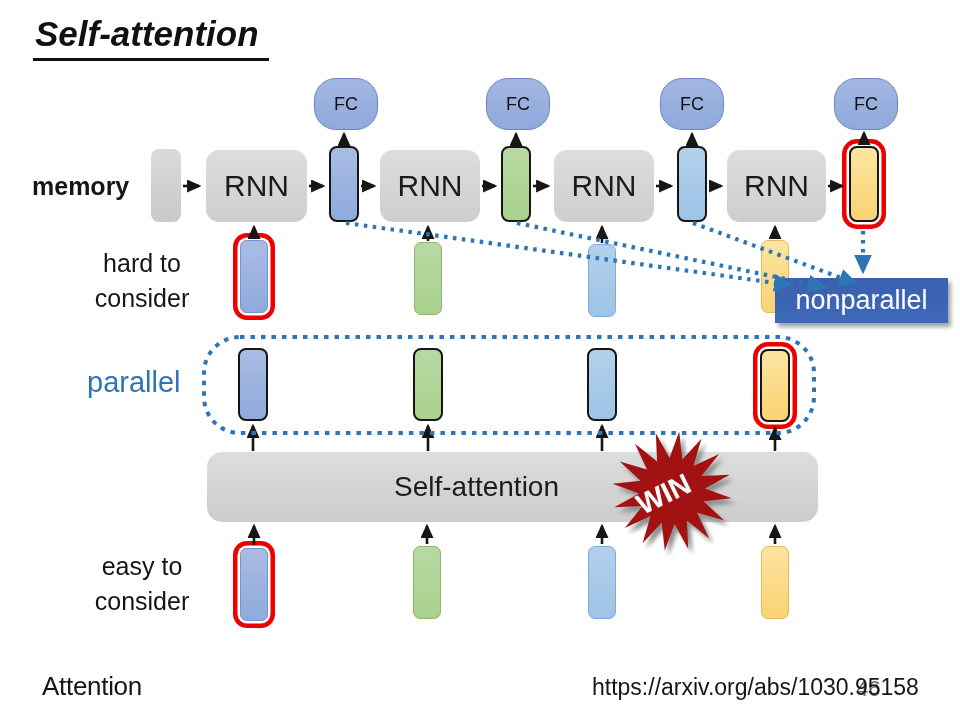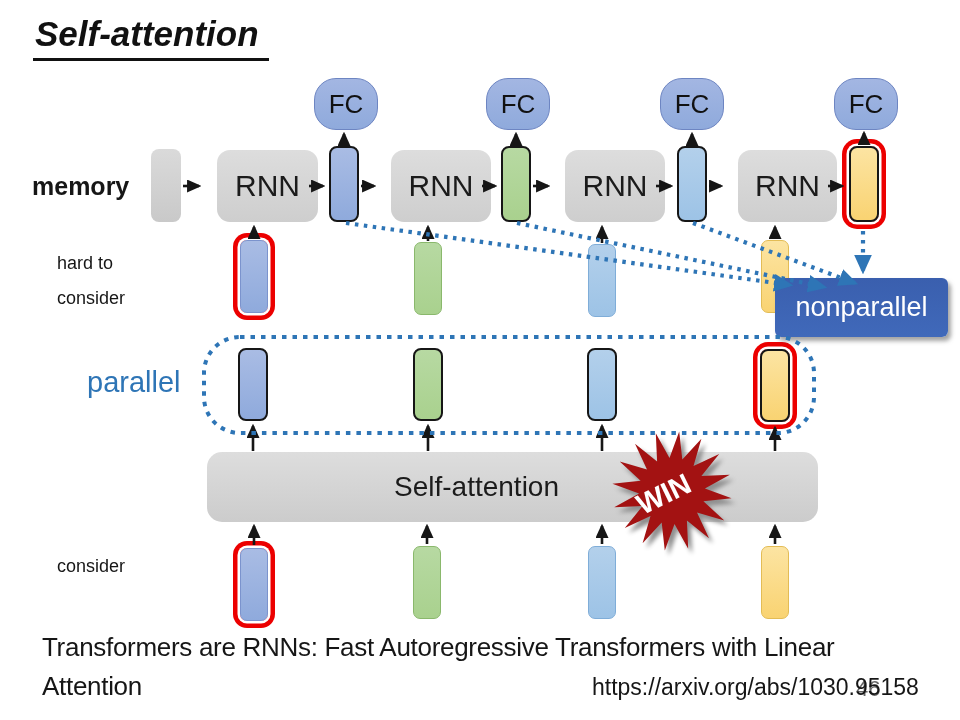--- a/index.html
+++ b/index.html
@@ -7,44 +7,44 @@
     position:relative;width:960px;height:720px;background:#ffffff;
     font-family:"Liberation Sans", sans-serif;color:#161616;overflow:hidden;
   }
   .abs{position:absolute;}
   
   .title{font-size:35px;font-weight:bold;font-style:italic;color:#111;
          border-bottom:3.5px solid #111;padding:0 10px 4px 2px;display:inline-block;}
   .rnn-heading{font-size:27px;color:#1b1b1b;text-align:center;width:470px;}
   
   .cbox{display:flex;align-items:center;justify-content:center;}
-  .fcbox{width:62px;height:50px;border-radius:22px;font-size:26px;color:#111;
+  .fcbox{width:62px;height:50px;border-radius:22px;font-size:18px;color:#111;
          background:linear-gradient(180deg,#a3b6e2,#8FAADC);border:1.5px solid #6d85c2;}
   .rnnbox{height:72px;border-radius:13px;font-size:30px;color:#1b1b1b;
-          background:linear-gradient(180deg,#dddddd,#cecece);margin-left:11px;}
+          background:linear-gradient(180deg,#dddddd,#cecece);}
   .membox{width:30px;height:73px;border-radius:8px;background:linear-gradient(180deg,#dadada,#c9c9c9);}
   
   .slot{width:30px;height:76px;border:2.5px solid #161616;border-radius:8px;box-sizing:border-box;}
   .vec{width:28px;height:73px;border-radius:7px;box-sizing:border-box;}
   .pvec{width:30px;height:73px;border:2.5px solid #161616;border-radius:8px;box-sizing:border-box;}
   .f-blue{background:linear-gradient(180deg,#a9bce4,#8FAADC);}
   .f-green{background:linear-gradient(180deg,#b7d9a2,#A9D18E);}
   .f-lblue{background:linear-gradient(180deg,#b3d0eb,#9DC3E6);}
   .f-orange{background:linear-gradient(180deg,#fce4a2,#f9d372);}
   .vec.f-blue{border:1px solid #7b93cd;}
   .vec.f-green{border:1px solid #8ab86c;}
   .vec.f-lblue{border:1px solid #7fadd8;}
   .vec.f-orange{border:1px solid #e3bc55;}
   .redring{box-shadow:0 0 0 2.5px #ffffff,0 0 0 7px #ec0000;}
   
-  .sidelabel{width:170px;text-align:left;font-size:18px;line-height:35px;color:#161616;}
+  .sidelabel{width:170px;text-align:center;font-size:25px;line-height:35px;color:#161616;}
   .memlabel{font-size:25px;color:#161616;font-weight:bold;}
   .parallel-label{font-size:29px;color:#2E75B6;}
-  .nonparallel{width:173px;height:59px;background:linear-gradient(180deg,#3a5fae,#4069ba);
-      color:#fff;font-size:27px;border-radius:6px;
+  .nonparallel{width:173px;height:45px;background:linear-gradient(180deg,#3a5fae,#4069ba);
+      color:#fff;font-size:27px;border-radius:0;
       box-shadow:3px 4px 4px rgba(90,90,90,0.55);}
   .sabar{width:611px;height:70px;border-radius:15px;font-size:28px;color:#1b1b1b;
          background:linear-gradient(180deg,#dddddd,#cccccc);padding-right:72px;box-sizing:border-box;}
   
   .caption{font-size:26px;color:#161616;letter-spacing:-0.3px;}
   .url{font-size:23px;color:#161616;text-decoration:none;}
   .pagenum{font-size:22px;color:#404040;opacity:0.8;}
   #overlay{position:absolute;left:0;top:0;z-index:9;pointer-events:none;}
   .z2{z-index:2;}.z3{z-index:3;}
   #win-text{font-weight:bold;}
@@ -88,28 +88,28 @@
 
   <div class="abs parallel-label" style="left:87px;top:366px;">parallel</div>
   <div class="abs pvec f-blue" style="left:238px;top:348px;"></div>
   <div class="abs pvec f-green" style="left:413px;top:348px;"></div>
   <div class="abs pvec f-lblue" style="left:587px;top:348px;"></div>
   <div class="abs pvec f-orange redring" style="left:760px;top:349px;"></div>
 
   <div class="abs cbox sabar" style="left:207px;top:452px;">Self-attention</div>
 
   <div class="abs sidelabel" style="left:57px;top:549px;">
+    <div>easy to</div>
     <div>consider</div>
   </div>
   <div class="abs vec f-blue redring" style="left:240px;top:548px;"></div>
   <div class="abs vec f-green" style="left:413px;top:546px;"></div>
   <div class="abs vec f-lblue" style="left:588px;top:546px;"></div>
   <div class="abs vec f-orange" style="left:761px;top:546px;"></div>
 
-  <div class="abs caption" style="left:42px;top:632px;">Transformers are RNNs: Fast Autoregressive Transformers with Linear</div>
   <div class="abs caption" style="left:42px;top:671px;">Attention</div>
   <div class="abs pagenum" style="left:856px;top:676px;z-index:1;">46</div>
   <a class="abs url" href="#" style="left:592px;top:674px;z-index:2;">https://arxiv.org/abs/1030.95158</a>
 
   <svg id="overlay" width="960" height="720" viewBox="0 0 960 720">
     <defs>
       <marker id="mBlack" markerWidth="5.5" markerHeight="5" refX="4.6" refY="2.5" orient="auto">
         <path d="M0,0 L5.5,2.5 L0,5 z" fill="#161616"></path>
       </marker>
       <marker id="mBlue" markerWidth="4.6" markerHeight="4.2" refX="3.8" refY="2.1" orient="auto">

